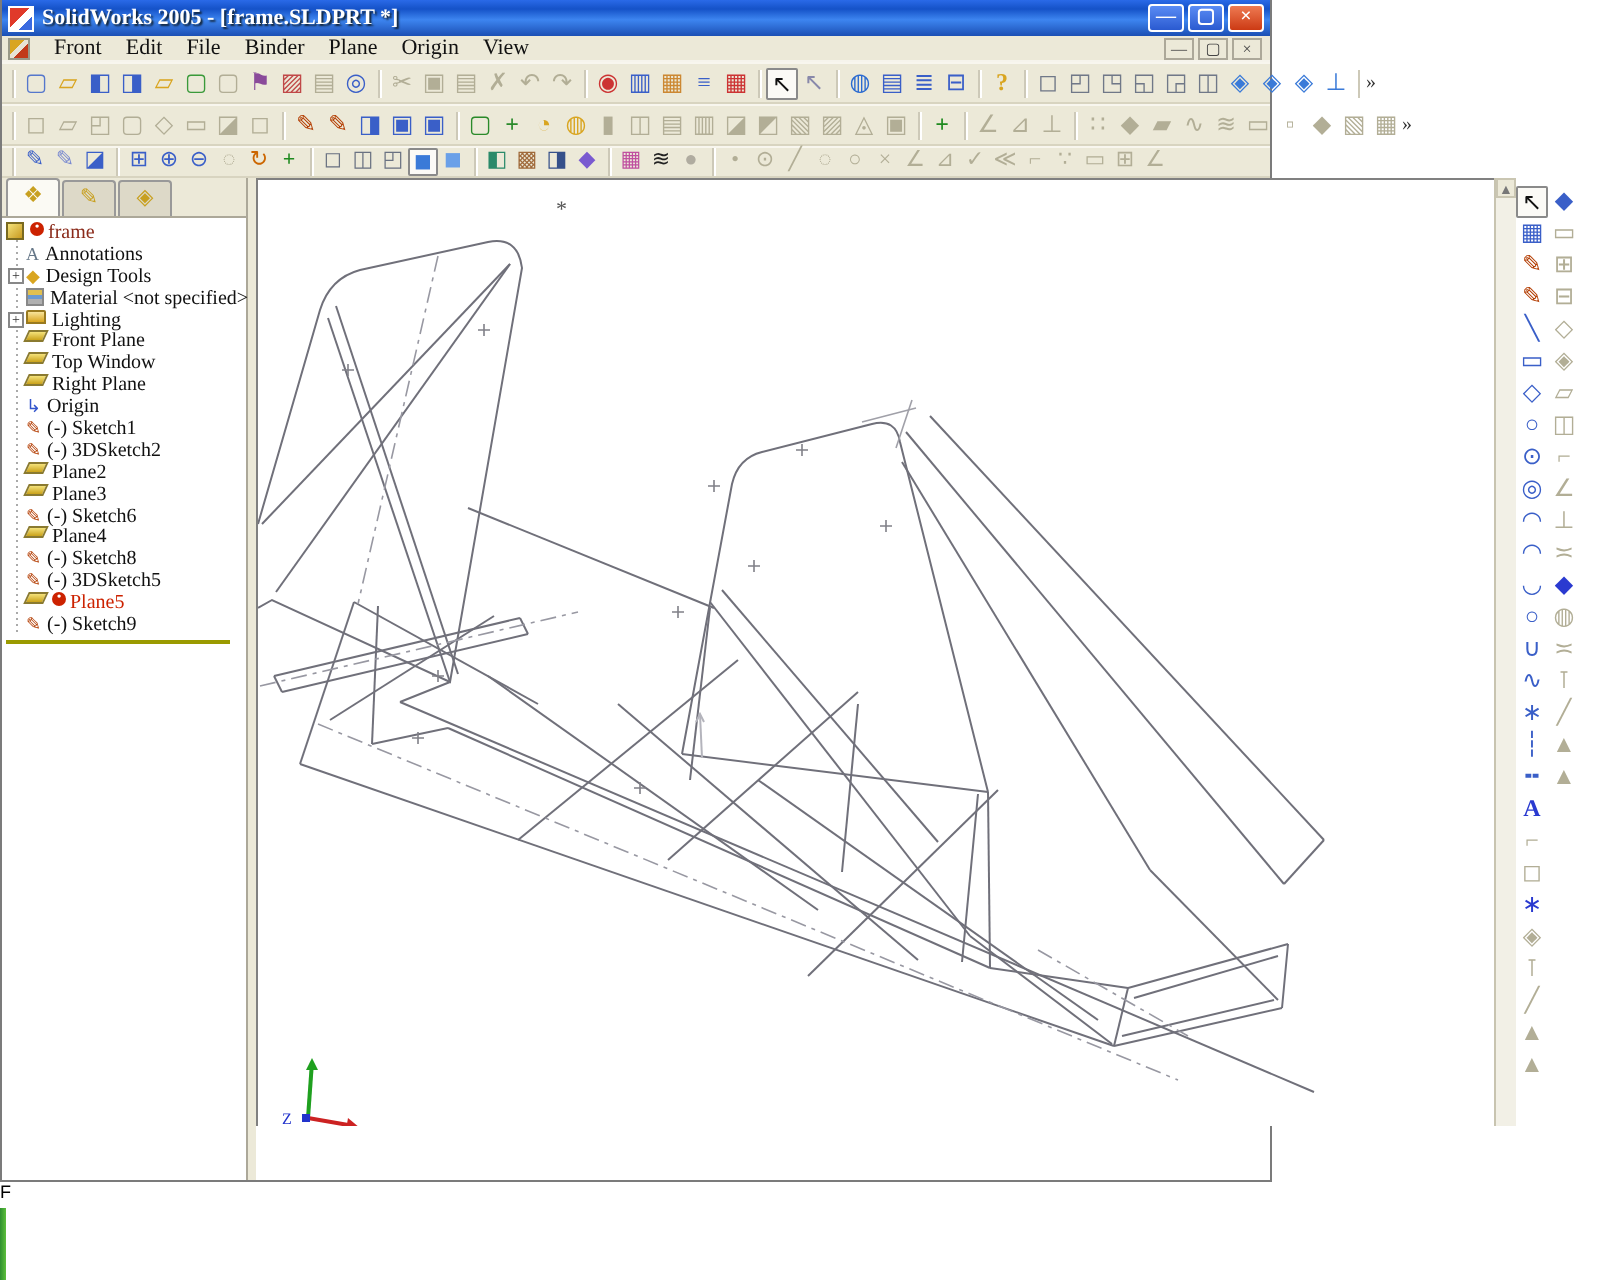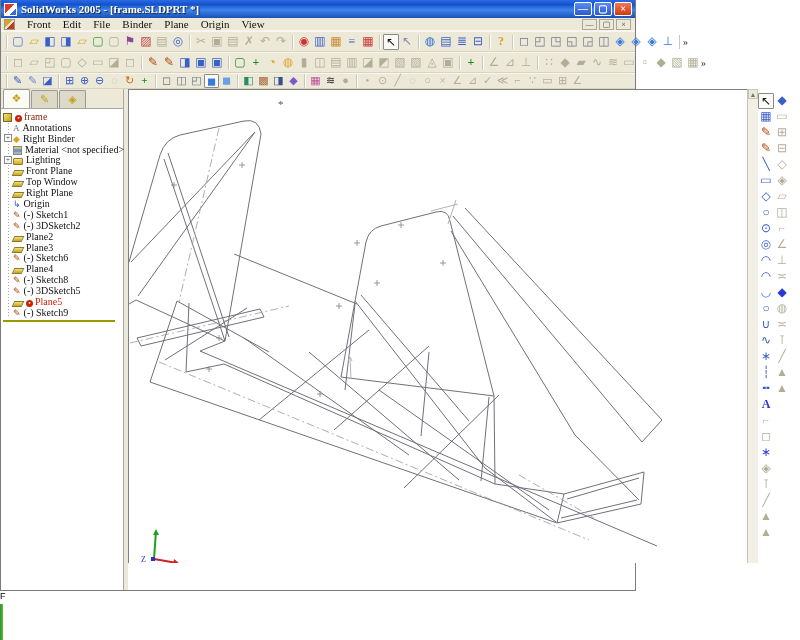--- a/index.html
+++ b/index.html
@@ -47,21 +47,21 @@
   #panel { position:absolute; left:0; top:0; width:123px; bottom:0; background:#fff;
     border-right:1px solid #aca899; }
   #panel-tabs { height:20px; background:#ece9d8; display:flex; align-items:flex-end; padding-left:2px;
     border-bottom:1px solid #aca899; }
   .ptab { width:27px; height:18px; border:1px solid #999; border-bottom:none; border-radius:2px 2px 0 0;
     background:#ddd9c8; text-align:center; font-size:11px; line-height:17px; color:#c8a020; margin-right:1px; }
   .ptab.active { background:#fbfaf4; height:19px; }
   #tree { position:absolute; left:0; top:22px; right:0; bottom:0; font-size:10px; color:#111; }
   #tree-line { position:absolute; left:7px; top:6px; width:1px; height:201px;
     background-image:repeating-linear-gradient(to bottom,#aaa 0 1px,transparent 1px 3px); }
-  .trow { position:relative; height:10.9px; display:flex; align-items:flex-end; white-space:nowrap; }
+  .trow { position:relative; height:10.9px; display:flex; align-items:flex-start; white-space:nowrap; }
   .trow .indent { width:12px; flex:none; }
   .trow .indent.root { width:2px; }
   .expandbox { position:absolute; left:3px; top:1px; width:8px; height:8px; border:1px solid #888;
     background:#fff; font-size:7px; line-height:6px; text-align:center; color:#333; }
   .ticon { flex:none; margin-right:3px; }
   .ticon.plane { width:10px; height:6px; transform:skewX(-25deg);
     background:linear-gradient(180deg,#f4e27a,#caa21a); border:1px solid #8a7a30; }
   .ticon.glyph { font-size:9px; line-height:10px; }
   .ticon.part { width:9px; height:9px; background:linear-gradient(135deg,#f4e27a,#c89a20);
     border:1px solid #7a6a20; }
@@ -282,21 +282,21 @@
             </div>
             <div class="trow">
               <span class="indent"></span>
               <span class="ticon glyph" style="color: rgb(102, 119, 136);">A</span>
               <span>Annotations</span>
             </div>
             <div class="trow">
               <span class="indent"></span>
               <span class="expandbox">+</span>
               <span class="ticon glyph" style="color: rgb(217, 165, 32);">◆</span>
-              <span>Right Binder</span>
+              <span>Design Tools</span>
             </div>
             <div class="trow">
               <span class="indent"></span>
               <span class="ticon material"></span>
               <span>Material &lt;not specified&gt;</span>
             </div>
             <div class="trow">
               <span class="indent"></span>
               <span class="expandbox">+</span>
               <span class="ticon folder"></span>

